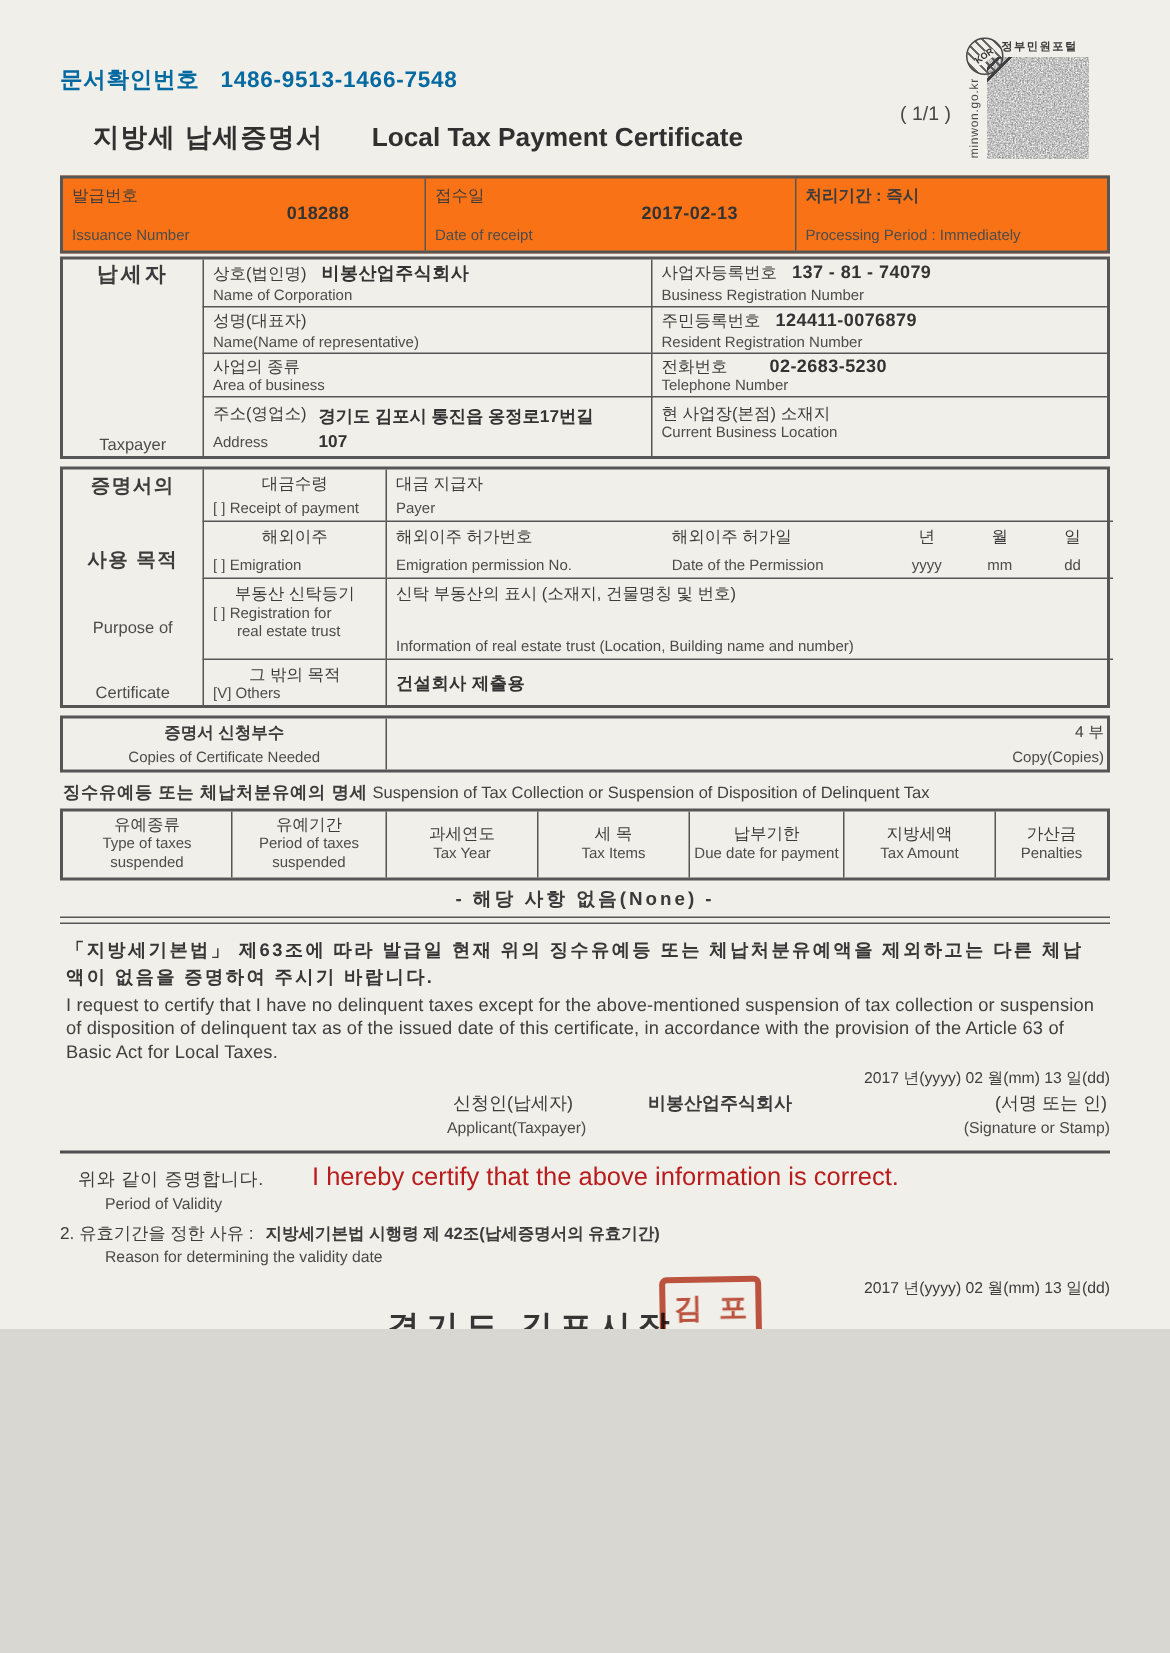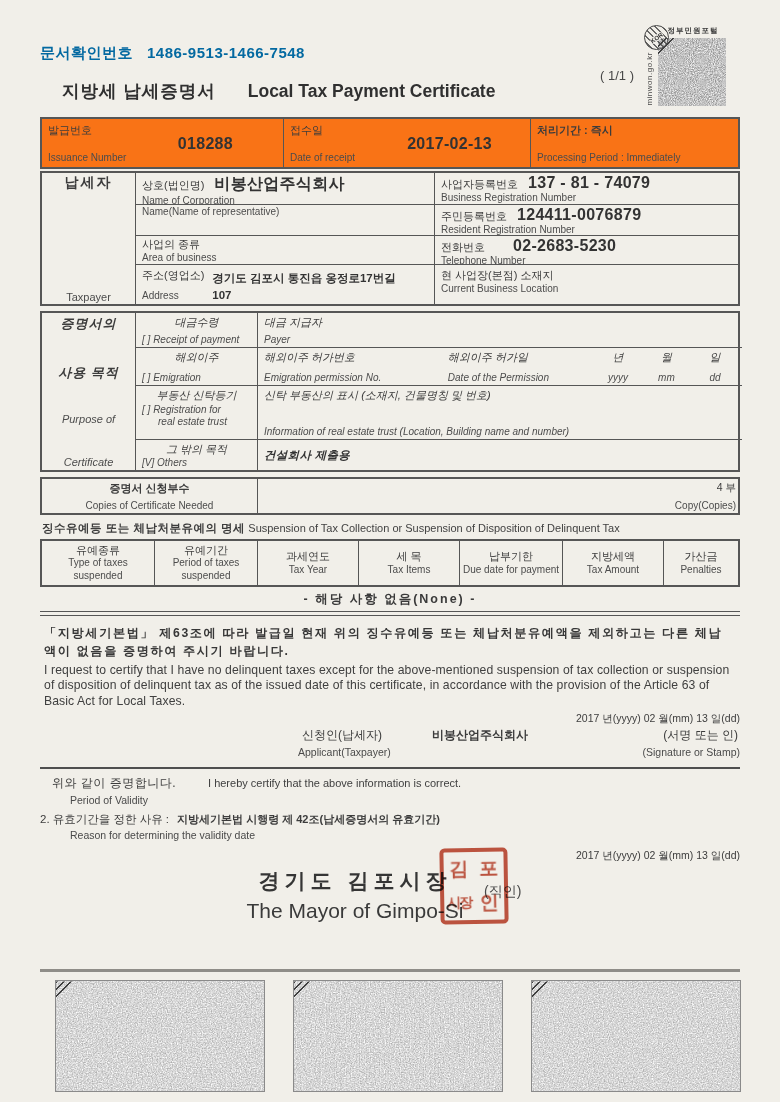--- a/index.html
+++ b/index.html
@@ -1,17 +1,17 @@
 <!DOCTYPE html>
 <html><head>
 <meta charset="utf-8">
 <style>
   html,body{margin:0;padding:0;background:#d9d7d2;}
   .page{
-    position:relative;width:780px;height:1102px;margin:0 auto;
+    position:relative;width:780px;height:886px;margin:0 auto;
     background:#f1efe9;overflow:hidden;
     font-family:"Liberation Sans","DejaVu Sans",sans-serif;
     color:#3c3c3c;-webkit-font-smoothing:antialiased;
   }
   .content{position:relative;padding:44px 40px 0 40px;width:700px;}
   .doc-check{font-size:15px;font-weight:bold;letter-spacing:.5px;color:#0369a1;}
   .doc-check .num{margin-left:14px;font-weight:bold;}
   .page-ind{position:absolute;top:68px;right:146px;font-size:13px;color:#474747;}
   .title-row{margin:16px 0 0 22px;font-size:17.5px;font-weight:bold;color:#303030;letter-spacing:1px;}
   .title-row .en{margin-left:26px;letter-spacing:0;font-weight:bold;}
@@ -24,41 +24,41 @@
     background:repeating-linear-gradient(135deg,#3f3f3f 0 2px,transparent 2px 5px);
     clip-path:polygon(0 0,100% 0,0 100%);}
   .qr-site{position:absolute;left:-13px;bottom:0;writing-mode:vertical-rl;transform:rotate(180deg);
     font-size:8px;color:#4a4a4a;letter-spacing:.5px;}
   .kor-logo{position:absolute;top:-13px;left:-14px;width:23px;height:23px;border:1.5px solid #474747;border-radius:50%;
     background:repeating-linear-gradient(45deg,rgba(70,70,70,.8) 0 1.5px,transparent 1.5px 4.5px);display:flex;align-items:center;justify-content:center;}
   .kor-text{font-style:normal;font-size:6px;font-weight:bold;color:#2e2e2e;background:#f1efe9;border-radius:4px;padding:0 1px;transform:rotate(-35deg);}
   
   .krow{font-size:11px;color:#3c3c3c;white-space:nowrap;}
   .erow{font-size:10px;color:#4c4c4c;white-space:nowrap;}
-  .val{font-size:16px;color:#333;font-weight:bold;letter-spacing:.3px;}
+  .val{font-size:12px;color:#333;font-weight:bold;letter-spacing:.3px;}
   
   .tbl{border:2px solid #565656;}
   .tbl-issuance{margin-top:14px;display:grid;grid-template-columns:219px 225px 252px;background:#f97316;gap:22px;}
   .tbl-issuance .cell{position:relative;padding:4px 6px;display:flex;flex-direction:column;justify-content:space-between;height:40px;}
   .tbl-issuance .cell + .cell{border-left:1px solid #565656;}
   .cellval-abs{position:absolute;top:16px;}
   
   .tbl-tax{margin-top:2px;display:grid;grid-template-columns:93px 299px 304px;grid-template-rows:31px 31px 29px 40px;}
   .tbl-tax .cell{padding:1px 6px;border-left:1px solid #565656;display:flex;flex-direction:column;justify-content:space-between;overflow:hidden;}
   .tbl-tax .cell.bt{border-top:1px solid #565656;}
   .seclabel{grid-row:1/5;border-left:none !important;display:flex;flex-direction:column;align-items:center;justify-content:center;}
   .seclabel .krow{font-size:14px;font-weight:bold;letter-spacing:2px;}
   .seclabel .erow{font-size:11px;margin-top:3px;}
   .inlinepair{display:flex;align-items:baseline;gap:10px;}
   .addr-flex{flex-direction:row !important;justify-content:flex-start !important;gap:8px;}
   .addr-labels{display:flex;flex-direction:column;justify-content:space-between;padding:2px 0;}
   .addr-val{font-size:11.5px;font-weight:bold;color:#333;width:205px;line-height:1.5;padding-top:4px;}
   
   .tbl-purpose{margin-top:5px;display:grid;grid-template-columns:93px 122px 485px;grid-template-rows:34px 38px 54px 31px;}
-  .tbl-purpose .cell{padding:2px 6px;border-left:1px solid #565656;display:flex;flex-direction:column;justify-content:space-between;overflow:hidden;font-style:italic;}
+  .tbl-purpose .cell{padding:2px 6px;border-left:1px solid #565656;display:flex;flex-direction:column;justify-content:space-between;overflow:hidden;}
   .tbl-purpose .cell.bt{border-top:1px solid #565656;}
   .seclabel2{grid-row:1/5;border-left:none !important;display:flex;flex-direction:column;align-items:center;justify-content:center;gap:2px;}
   .seclabel2 .krow{font-size:13px;font-weight:bold;letter-spacing:1px;}
   .seclabel2 .erow{font-size:11px;}
   .cb-cell .krow{text-align:center;}
   .emig-grid{flex-direction:row !important;}
   .emig-col{display:flex;flex-direction:column;justify-content:space-between;}
   .emig-c1{width:185px;}
   .emig-c2{width:150px;}
   .ymd{display:flex;width:140px;justify-content:space-between;margin-left:auto;}
@@ -89,21 +89,21 @@
   .applicant{position:relative;height:40px;margin-top:1px;}
   .applicant .a-ko{position:absolute;left:262px;top:0;font-size:12px;}
   .applicant .a-val{position:absolute;left:392px;top:0;font-size:12px;font-weight:bold;}
   .applicant .a-sign{position:absolute;right:2px;top:0;font-size:12px;}
   .applicant .a-en{position:absolute;left:258px;top:19px;font-size:10.5px;color:#4a4a4a;}
   .applicant .a-sign-en{position:absolute;right:0;top:19px;font-size:10.5px;color:#4a4a4a;}
   
   .certify{margin-top:6px;}
   .cert-line1{display:flex;align-items:baseline;margin-left:12px;}
   .cert-line1 .ko{font-size:12px;letter-spacing:.5px;}
-  .cert-line1 .en{font-size:11px;margin-left:32px;color:#404040;}
+  .cert-line1 .en{font-size:17px;margin-left:32px;color:#b91c1c;}
   .cert-item{display:flex;align-items:baseline;margin-top:6px;}
   .cert-item .lab{font-size:11.5px;width:158px;}
   .cert-item .v{font-size:11.5px;}
   .cert-sub{font-size:10.5px;color:#4a4a4a;margin:2px 0 0 30px;}
   .cert-item2 .lab{width:auto;margin-right:8px;}
   .cert-item2 .v{font-size:11px;font-weight:bold;}
   
   .issuer{position:relative;height:118px;margin-top:4px;}
   .iss-date{position:absolute;right:0;top:4px;font-size:10.5px;}
   .mayor-ko{position:absolute;left:150px;top:22px;width:330px;text-align:center;font-size:21px;font-weight:bold;letter-spacing:5px;color:#353535;}
@@ -188,20 +188,21 @@
       </div>
       <div class="cell">
         <div class="inlinepair">
             <span class="krow">사업자등록번호</span>
             <span class="val">137 - 81 - 74079</span>
           </div>
         <div class="erow">Business Registration Number</div>
       </div>
 
       <div class="cell bt">
+        <div class="krow">성명(대표자)</div>
         <div class="erow">Name(Name of representative)</div>
       </div>
       <div class="cell bt">
         <div class="inlinepair">
             <span class="krow">주민등록번호</span>
             <span class="val">124411-0076879</span>
           </div>
         <div class="erow">Resident Registration Number</div>
       </div>
 

